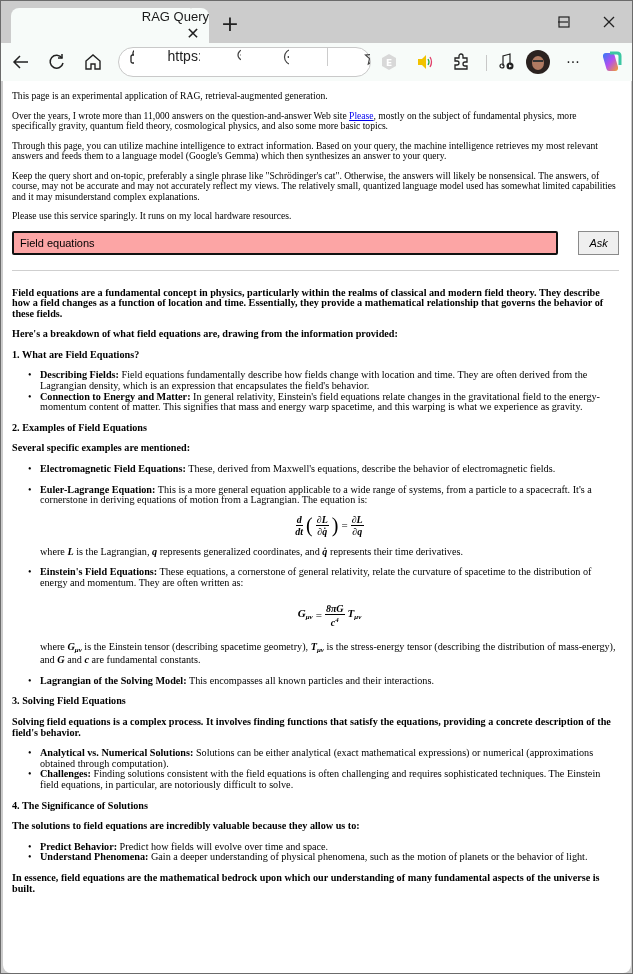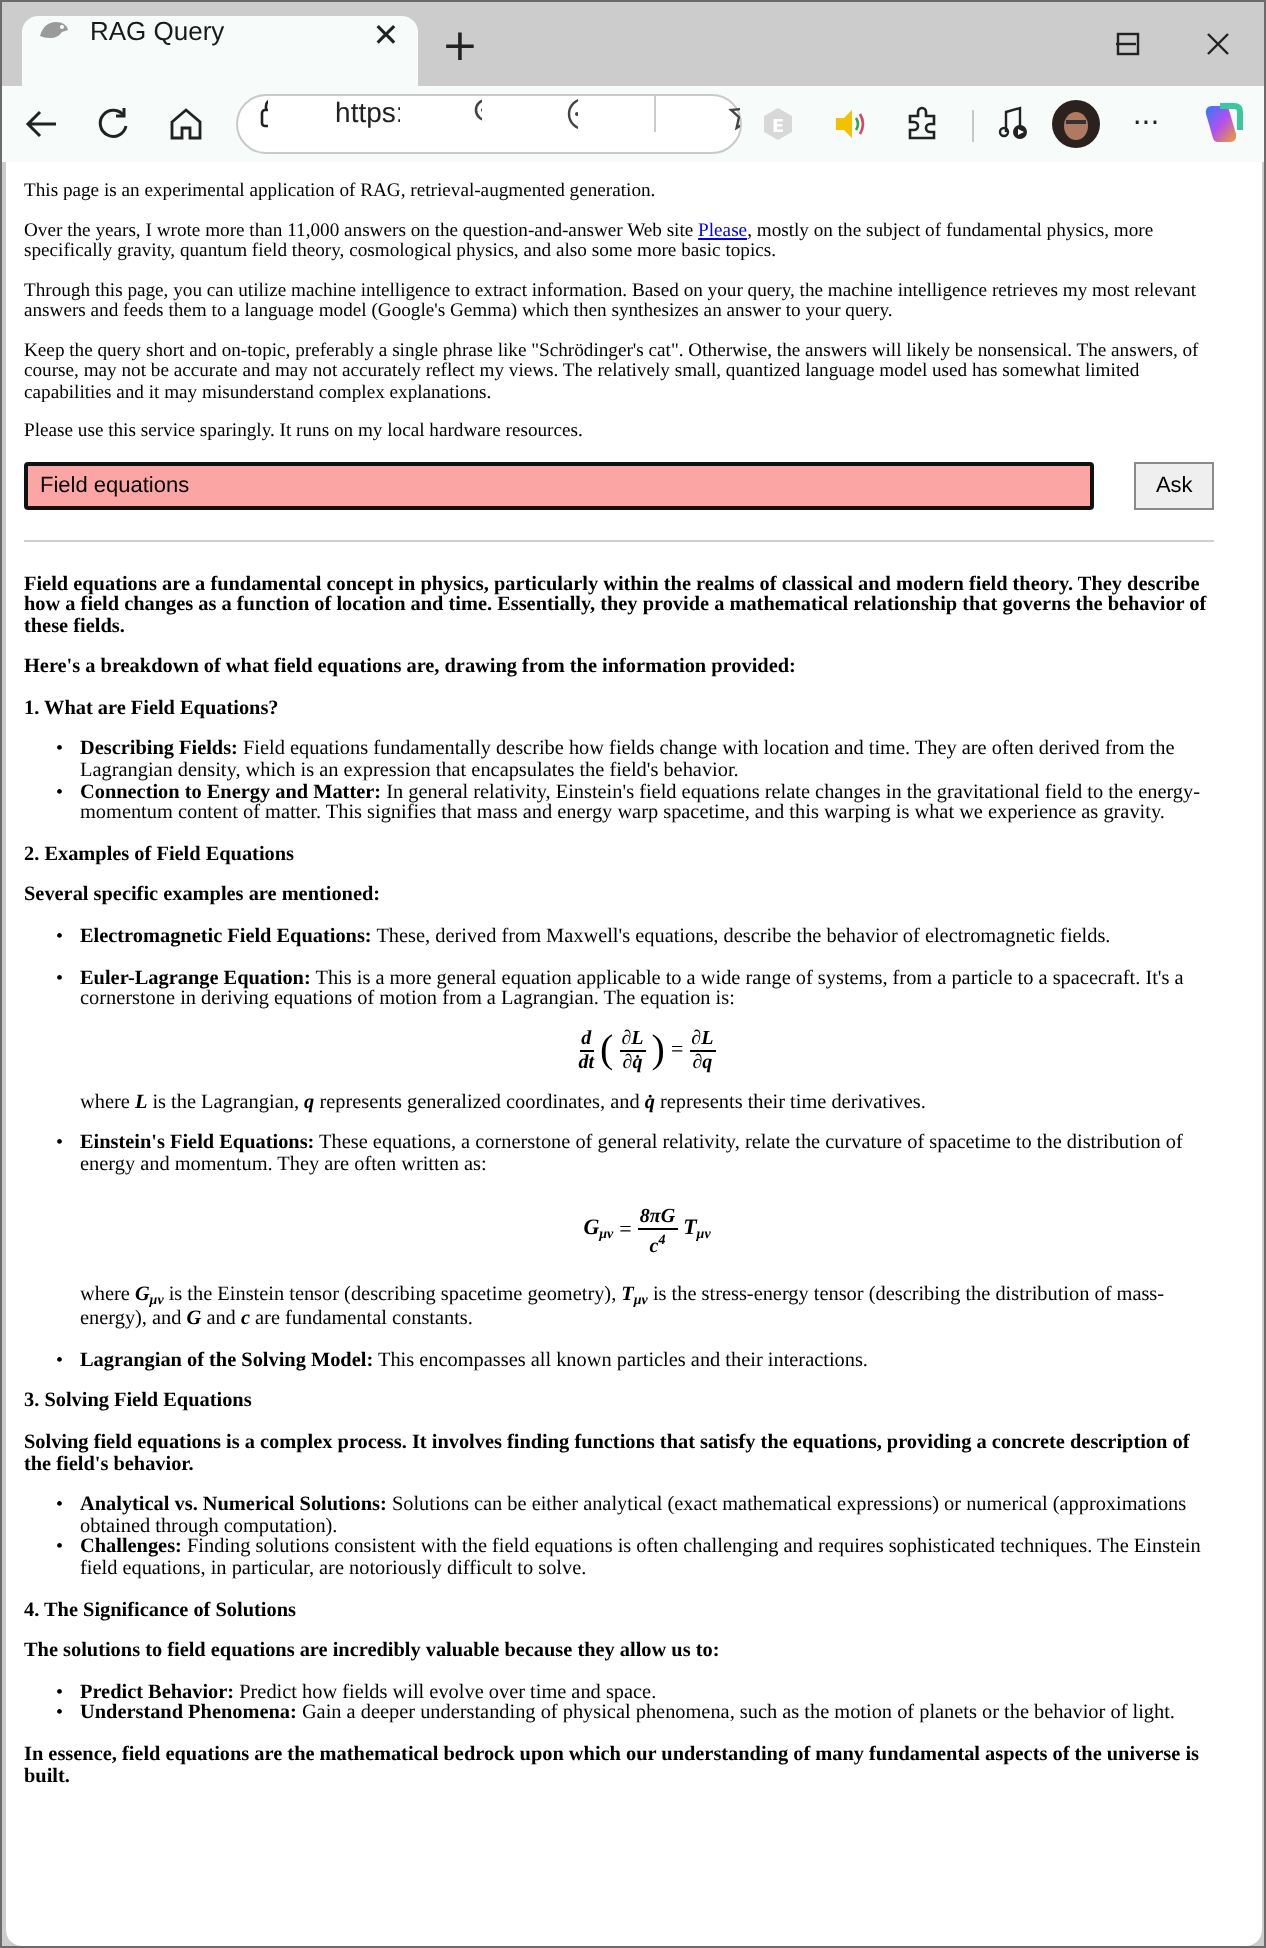--- a/index.html
+++ b/index.html
@@ -3,43 +3,43 @@
 <meta charset="utf-8">
 <style>
   * { box-sizing: border-box; margin: 0; padding: 0; }
   html, body { width: 633px; height: 974px; overflow: hidden; background: #cccccc; }
   body { font-family: "Liberation Serif", serif; position: relative; }
 
   .window { position: absolute; left: 0; top: 0; width: 633px; height: 974px; border: 1px solid #6b6b6b; background: #cccccc; }
 
   
   .tabstrip { position: absolute; left: 0; top: 0; width: 631px; height: 42px; background: #cccccc; }
-  .tab { position: absolute; left: 10px; top: 7px; width: 198px; height: 35px; background: #f7fbf9; border-radius: 8px 8px 0 0; display: flex; align-items: flex-start; font-family: "Liberation Sans", sans-serif; font-size: 13px; color: #1a1a1a; }
+  .tab { position: absolute; left: 10px; top: 7px; width: 198px; height: 35px; background: #f7fbf9; border-radius: 8px 8px 0 0; display: flex; align-items: flex-end; font-family: "Liberation Sans", sans-serif; font-size: 13px; color: #1a1a1a; flex-direction: column; }
   .tab .favicon { width: 16px; height: 14px; margin-left: 8px; margin-right: 10px; display: inline-block; }
   .tab .tab-title { flex: 1; }
   .tab .tab-close { width: 20px; text-align: center; font-size: 16px; margin-right: 6px; color: #222; cursor: pointer; }
   .newtab { position: absolute; left: 216px; top: 9px; width: 26px; height: 26px; display: flex; align-items: center; justify-content: center; font-family: "DejaVu Sans", sans-serif; font-size: 22px; color: #222; cursor: pointer; }
   .win-ctrl { position: absolute; top: 8px; width: 40px; height: 26px; display: flex; align-items: center; justify-content: center; font-family: "DejaVu Sans", sans-serif; color: #222; cursor: pointer; }
 
   
   .toolbar { position: absolute; left: 0; top: 42px; width: 631px; height: 38px; background: #f7fbf9; }
   .tb-btn { position: absolute; top: 5px; width: 28px; height: 28px; display: flex; align-items: center; justify-content: center; cursor: pointer; }
   .addressbar { position: absolute; left: 117px; top: 4px; width: 253px; height: 30px; border: 1px solid #c9c9c9; border-radius: 15px; background: #fff; display: flex; align-items: flex-start; font-family: "Liberation Sans", sans-serif; font-size: 14px; color: #222; gap: 28px; }
   .addressbar .url { margin-left: 6px; width: 100px; overflow: hidden; white-space: nowrap; }
   .sep { position: absolute; top: 12px; width: 1px; height: 16px; background: #c8c8c8; }
 
   
   .viewport { position: absolute; left: 2px; top: 80px; width: 628px; height: 892px; background: #fff; border-radius: 0 0 8px 8px; overflow: hidden; }
-  .page { padding: 10px 24px 0 9px; font-size: 9.6px; line-height: 10.5px; color: #000; }
+  .page { padding: 10px 12px 0 9px; font-size: 9.6px; line-height: 10.5px; color: #000; }
   .page .intro p { margin-bottom: 9px; }
   .page a { color: #0000ee; text-decoration: underline; }
 
   .query-row { display: flex; align-items: center; margin-top: 6px; margin-bottom: 15px; }
   .query-input { width: 566px; height: 24px; border: 2px solid #111; border-radius: 2px; padding-left: 6px; font-family: "Liberation Sans", sans-serif; font-size: 11px; color: #000; background: #fca5a5; outline: none; }
-  .ask-btn { margin-left: 20px; width: 42px; height: 24px; border: 1px solid #8a8a8a; background: #efefef; font-family: "Liberation Sans", sans-serif; font-size: 11px; color: #000; cursor: pointer; }
+  .ask-btn { margin-left: 20px; width: 42px; height: 24px; border: 1px solid #8a8a8a; background: #efefef; font-family: "Liberation Sans", sans-serif; font-size: 11px; color: #000; cursor: pointer; font-style: italic; }
   hr.divider { border: none; border-top: 1px solid #cfcfcf; margin: 0 0 17px 0; }
 
   .answer { font-size: 10.2px; line-height: 10.6px; }
   .answer p { margin-bottom: 10px; font-weight: bold; }
   .answer h4 { font-size: 10.2px; font-weight: bold; margin-bottom: 10px; }
   .answer ul { list-style: none; margin: 0 0 10px 0; padding-left: 18px; }
   .answer ul.spaced > li { margin-bottom: 10px; }
   .answer li { position: relative; padding-left: 10px; }
   .answer li::before { content: "•"; position: absolute; left: -2px; top: 0; font-size: 10px; }
   .answer li b { font-weight: bold; }

